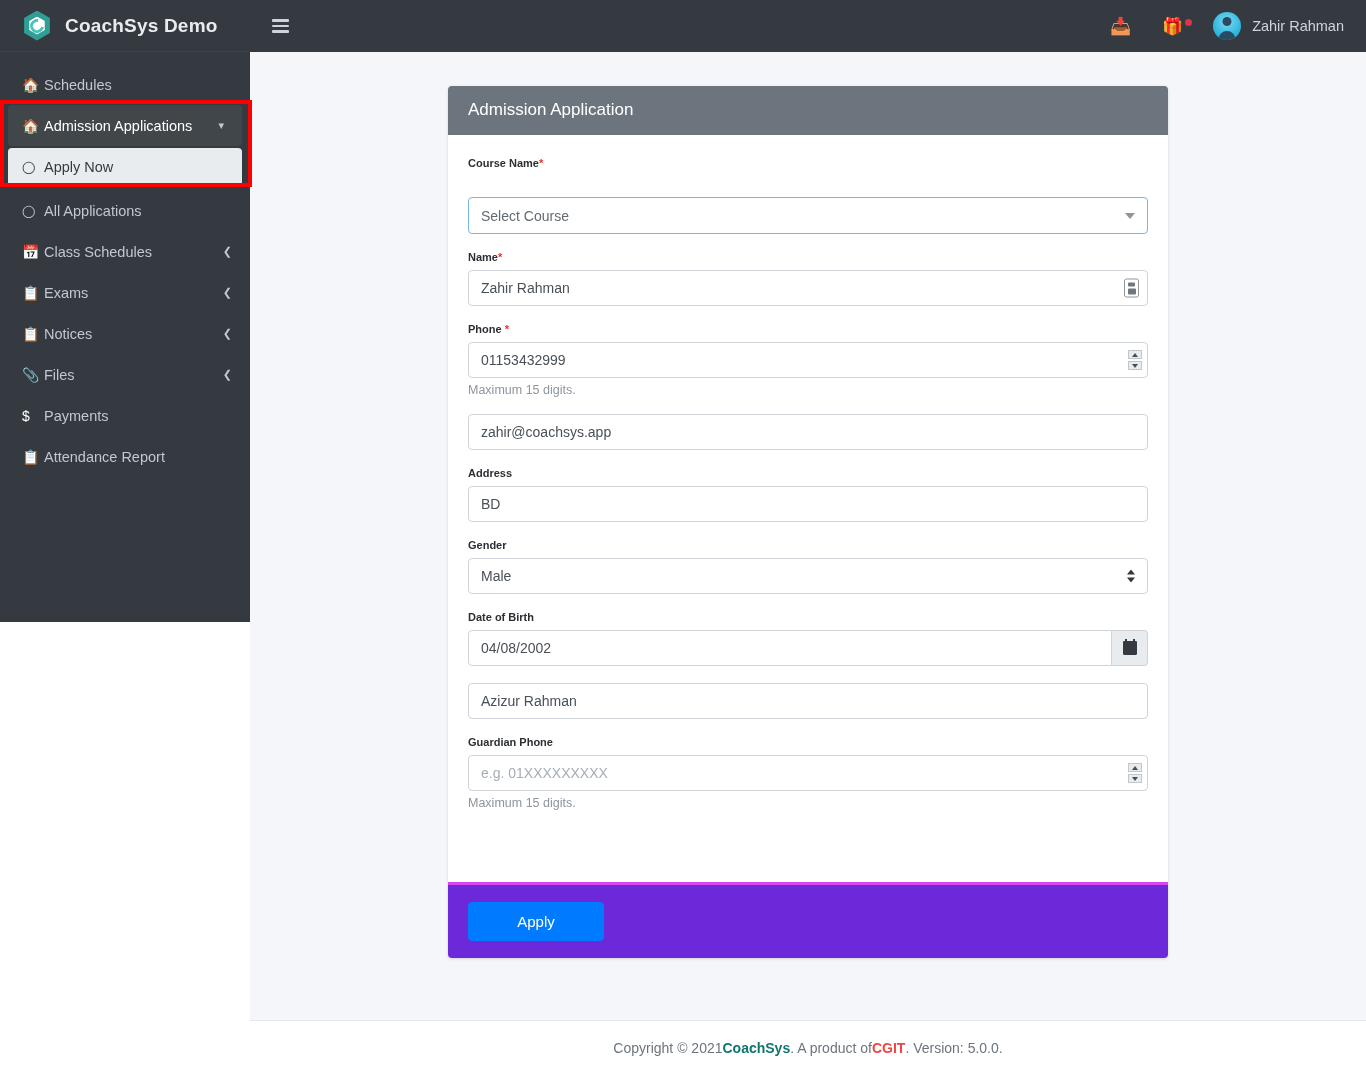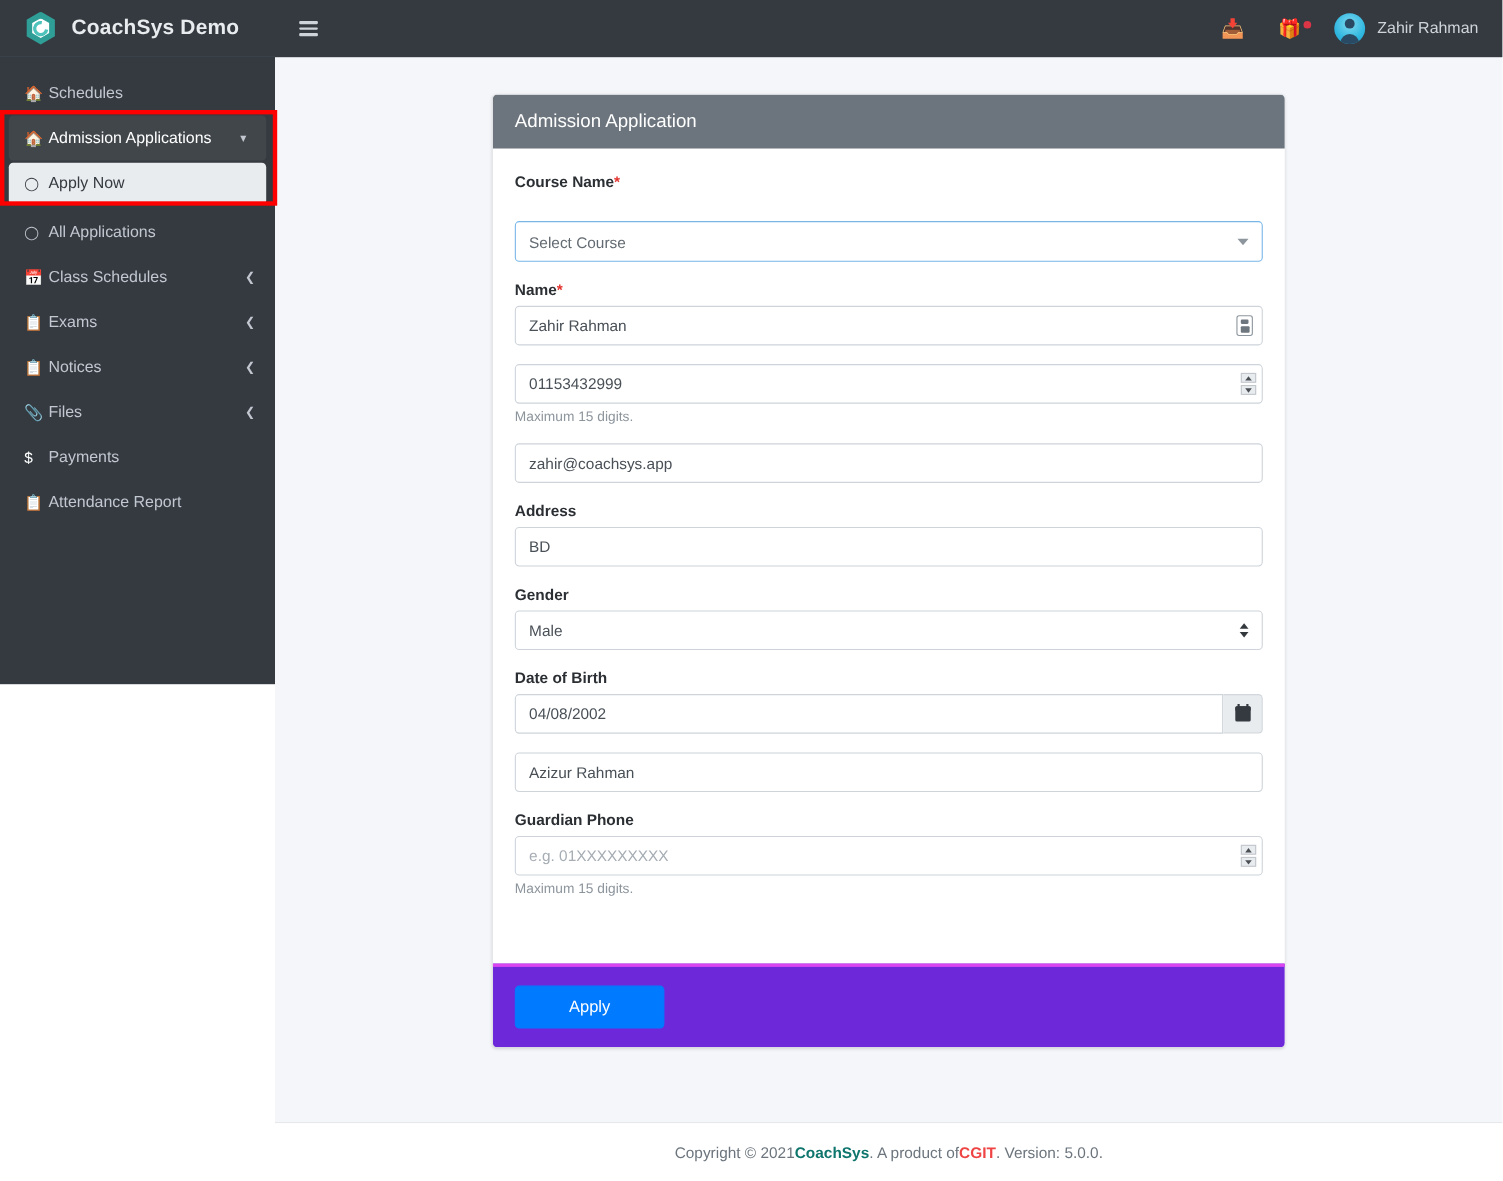--- a/index.html
+++ b/index.html
@@ -172,21 +172,21 @@
   .card-footer {
     background: #6d28d9;
     border-top: 3px solid #d946ef;
     padding: 17px 20px;
     margin-top: 28px;
   }
 
   .form-group { margin-bottom: 17px; }
   .form-label {
     display: block;
-    font-size: 14px; font-weight: 700; color: #2b2f33;
+    font-size: 11px; font-weight: 700; color: #2b2f33;
     margin-bottom: 7px;
   }
   .req { color: #e3342f; font-weight: 700; }
   .form-control {
     display: block; width: 100%;
     height: 36px;
     padding: 6px 12px;
     font-size: 14px; color: #495057;
     font-family: "Liberation Sans", sans-serif;
     background: #ffffff;
@@ -437,20 +437,23 @@
             <label class="form-label">
               <span>Name</span><span class="req">*</span>
             </label>
             <div class="input-wrap">
               <input class="form-control" type="text" value="Zahir Rahman" style="">
               <span class="contact-icon"></span>
             </div>
           </div>
 
           <div class="form-group">
+            <label class="form-label">
+              <span>Phone </span><span class="req">*</span>
+            </label>
             <div class="input-wrap">
               <input class="form-control" type="text" value="01153432999" style="">
               <span class="spinner">
                 <span class="up"></span>
                   <span class="dn"></span>
               </span>
             </div>
             <div class="help-text">Maximum 15 digits.</div>
           </div>
 
@@ -481,21 +484,21 @@
               <span class="input-group-btn">
                 <span class="cal-icon"></span>
               </span>
             </div>
           </div>
 
           <div class="form-group">
             <input class="form-control" type="text" value="Azizur Rahman" style="">
           </div>
 
-          <div class="form-group" style="margin-bottom:5px;">
+          <div class="form-group" style="margin-bottom:16px;">
             <label class="form-label">Guardian Phone</label>
             <div class="input-wrap">
               <input class="form-control" type="text" placeholder="e.g. 01XXXXXXXXX" style="">
               <span class="spinner">
                 <span class="up"></span>
                   <span class="dn"></span>
               </span>
             </div>
             <div class="help-text">Maximum 15 digits.</div>
           </div>

